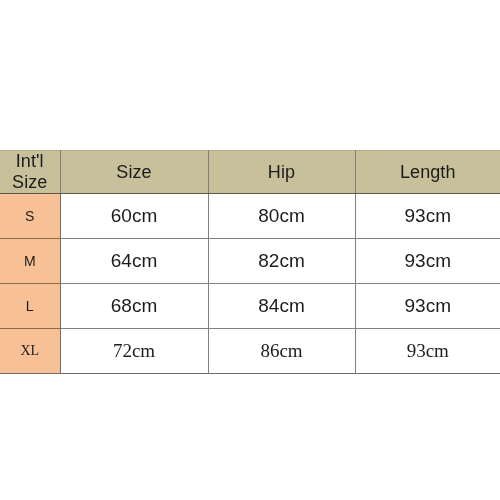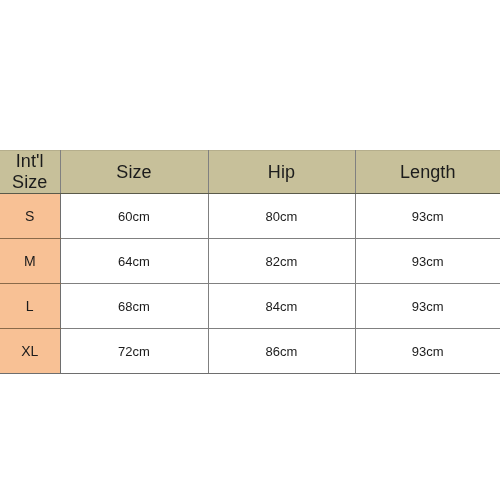--- a/index.html
+++ b/index.html
@@ -51,39 +51,40 @@
     letter-spacing: 0.1px;
   }
   #size-chart thead th.h-size {
     border-left: none;
   }
   #size-chart thead th.h-length {
     border-right: none;
   }
   #size-chart tbody td {
     height: 44px;
-    font-size: 13px;
+    font-size: 19px;
     background: #ffffff;
   }
   #size-chart tbody td.size-cell {
     background: #f8c195;
     border-left: none;
     border-top-color: #8a6a4a;
     border-bottom-color: #8a6a4a;
     border-right-color: #6e6e6e;
     font-size: 14px;
   }
   #size-chart tbody tr:first-child td.size-cell {
     border-top-color: #5a5a4a;
   }
   #size-chart tbody td.last-col {
     border-right: none;
   }
   #size-chart tbody tr:last-child td {
     border-bottom: 1px solid #6e6e6e;
+    font-family: Liberation Serif, serif;
   }
 </style>
 </head>
 <body>
 
 <div id="canvas">
 
   <table id="size-chart">
     <colgroup>
       <col class="col-size">

